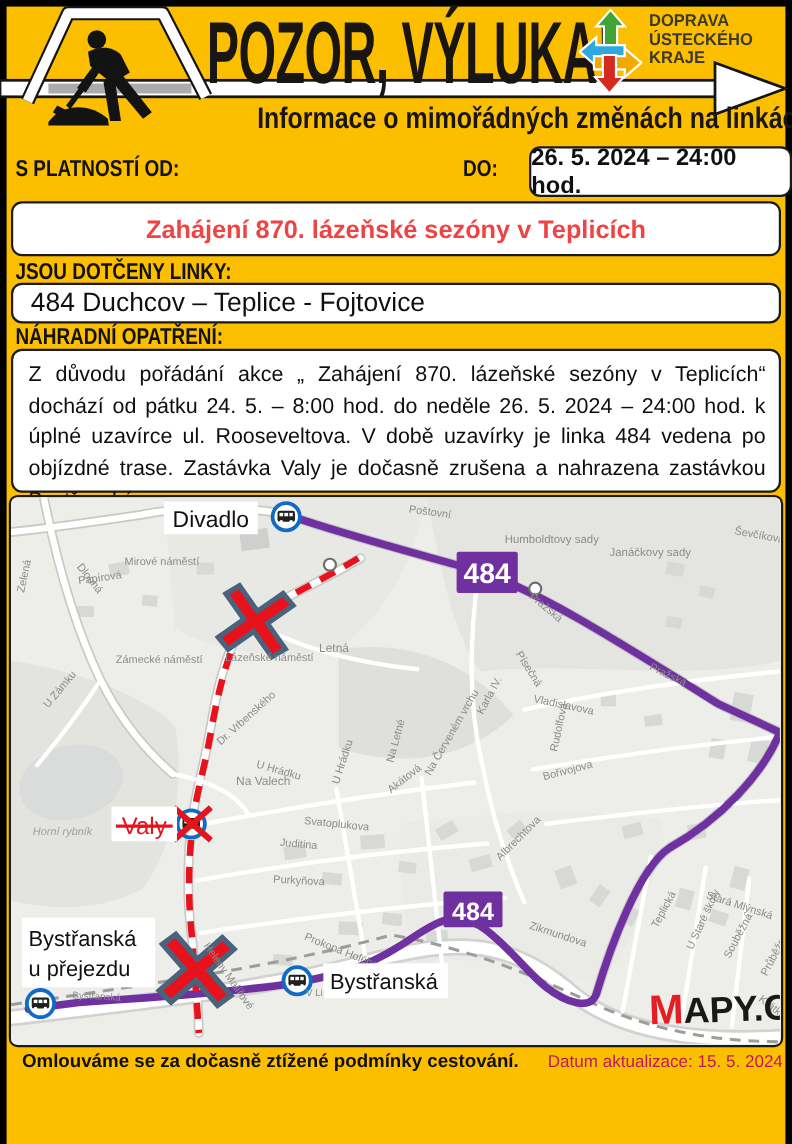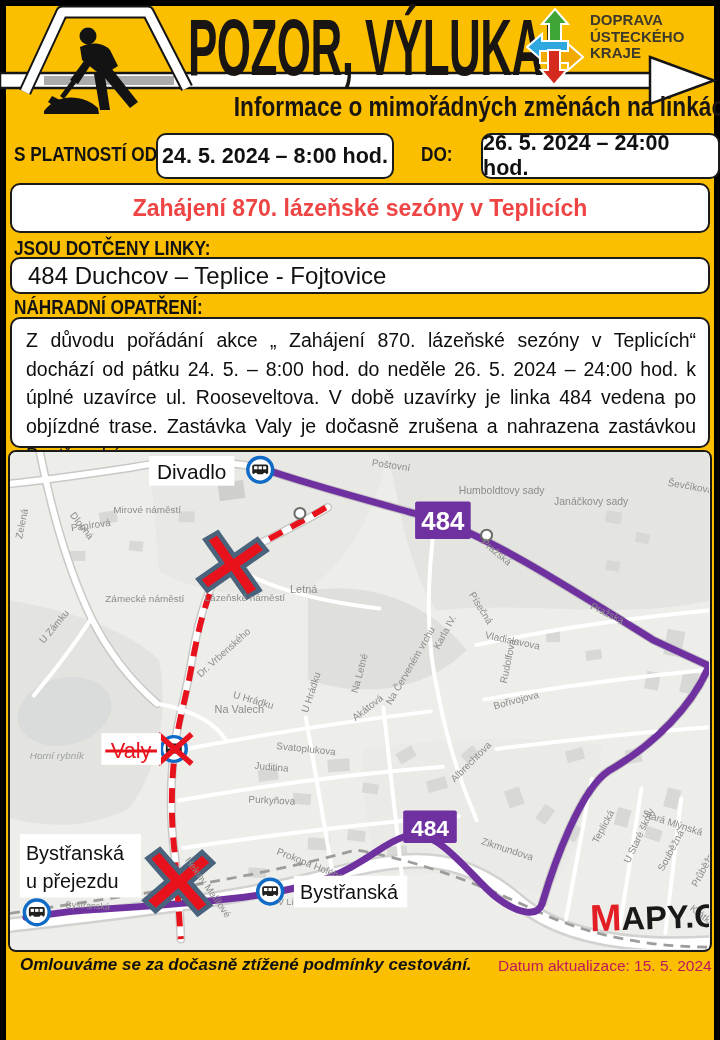--- a/index.html
+++ b/index.html
@@ -20,21 +20,21 @@
   .seclabel{position:absolute;font-size:21px;font-weight:bold;color:#121212;white-space:nowrap;
             transform:scaleX(.82);transform-origin:left top;}
   .wbox{position:absolute;background:#fff;border:2.5px solid #1a1a1a;border-radius:10px;box-sizing:border-box;}
   .datebox{display:flex;align-items:center;justify-content:center;font-size:21.5px;font-weight:bold;color:#101010;}
   .eventbox{display:flex;align-items:center;justify-content:center;font-size:23px;font-weight:bold;color:#ef4444;}
   .linesbox{display:flex;align-items:center;font-size:24px;color:#101010;padding-left:16px;}
   .parabox{padding:7px 12px 0 14px;}
   .para{font-size:19.5px;line-height:28.7px;color:#0e0e0e;text-align:justify;margin:0;}
   .mapbox{position:absolute;left:8px;top:450px;width:704px;height:502px;border:2.5px solid #1a1a1a;
           border-radius:8px;box-sizing:border-box;background:#EDEDEA;overflow:hidden;}
-  .foot-apology{position:absolute;left:20px;top:955px;font-size:17px;font-weight:bold;font-style:italic;color:#101010;}
+  .foot-apology{position:absolute;left:20px;top:955px;font-size:17px;font-weight:bold;color:#101010;}
   .foot-updated{position:absolute;left:498px;top:957px;font-size:15.5px;color:#be185d;}
   .svglbl{font-family:"Liberation Sans",sans-serif;}
 </style>
 </head>
 <body>
 
 <div class="poster">
   <div class="edge edge-top"></div>
   <div class="edge edge-left"></div>
   <div class="edge edge-right"></div>
@@ -75,23 +75,20 @@
       <div class="duk-text">
         <div>DOPRAVA</div>
         <div>ÚSTECKÉHO</div>
         <div>KRAJE</div>
       </div>
     </div>
     <div class="subtitle">Informace o mimořádných změnách na linkách DÚK</div>
   </div>
 
   <span class="seclabel" style="left:14px;top:142px;">S PLATNOSTÍ OD:</span>
-  <div class="wbox datebox" style="left:156px;top:133px;width:238px;height:46px;">
-    <span>24. 5. 2024 – 8:00 hod.</span>
-  </div>
   <span class="seclabel" style="left:421px;top:142px;">DO:</span>
   <div class="wbox datebox" style="left:481px;top:133px;width:239px;height:46px;justify-content:flex-end;">
     <span>26. 5. 2024 – 24:00 hod.</span>
   </div>
 
   <div class="wbox eventbox" style="left:10px;top:183px;width:700px;height:50px;">
     <span>Zahájení 870. lázeňské sezóny v Teplicích</span>
   </div>
 
   <span class="seclabel" style="left:14px;top:236px;">JSOU DOTČENY LINKY:</span>

